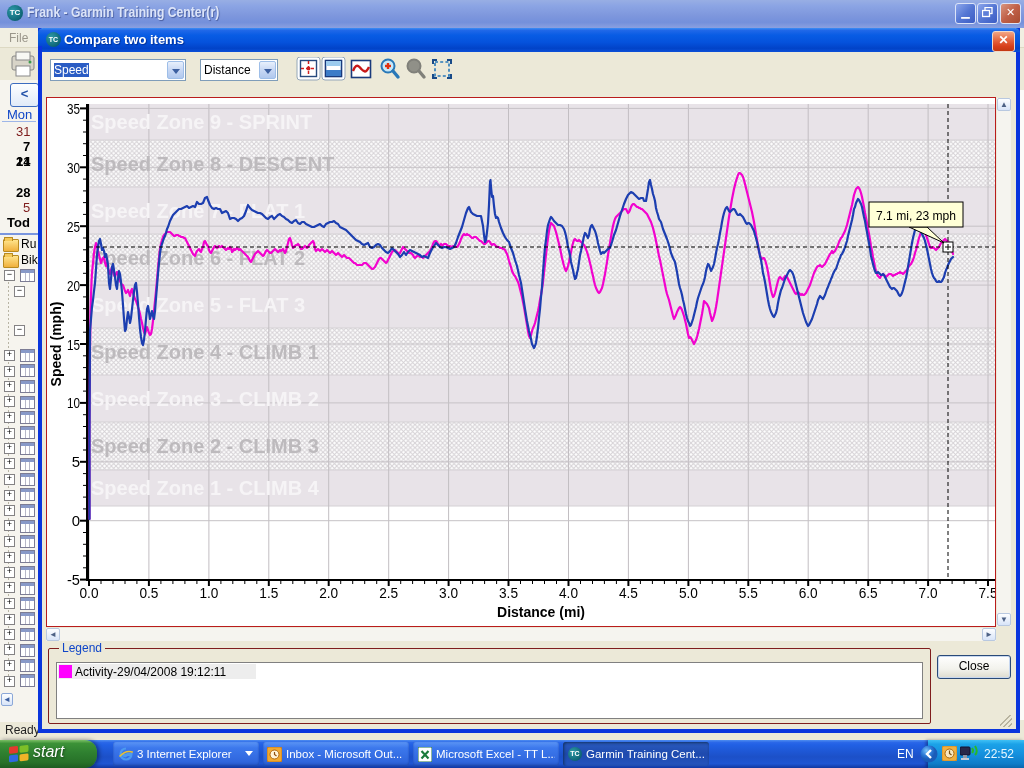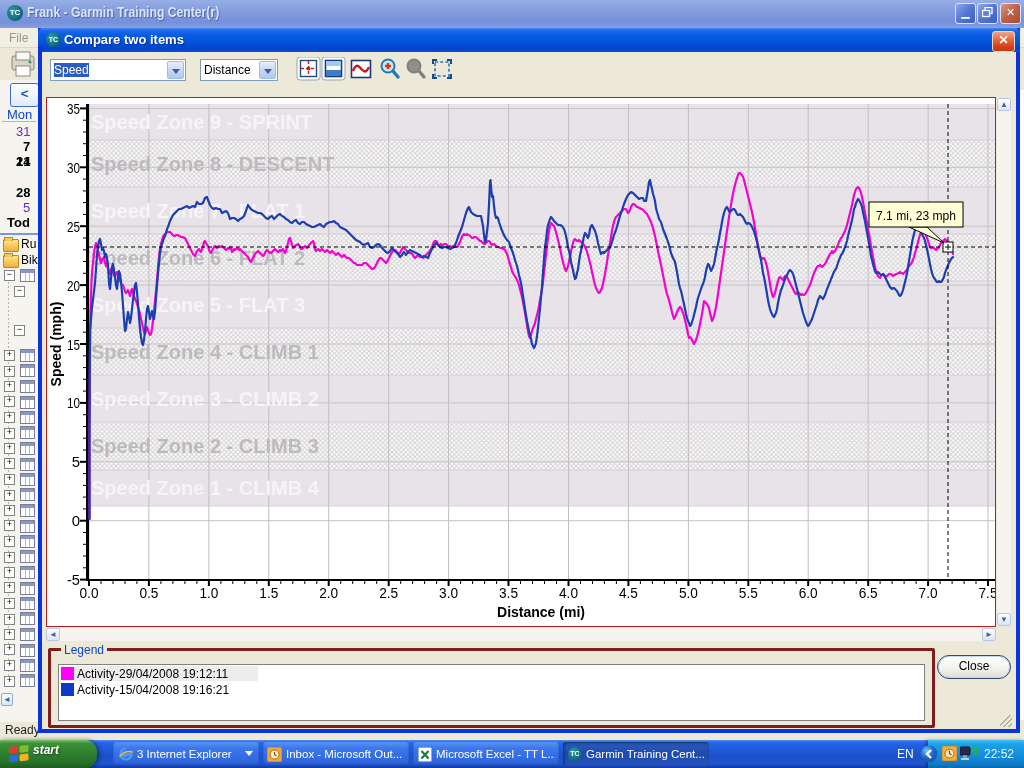--- a/index.html
+++ b/index.html
@@ -13,21 +13,21 @@
 .winbtn.b{background:linear-gradient(135deg,#8DA7EC,#5577D4 50%,#3B5CC4);}
 .winbtn.r{background:linear-gradient(135deg,#D99680,#C06048 50%,#A84C32);}
 
 #mbody{left:0;top:28px;width:1024px;height:712px;background:#ECE9D8;}
 #menustrip{left:0;top:0px;width:1024px;height:19px;background:#F1EFE2;border-bottom:1px solid #DDD9C3;}
 #menustrip span{position:absolute;left:9px;top:3px;font-size:12px;color:#9A968A;}
 
 #sidebar{left:0;top:52px;width:38px;height:660px;background:#F6F4EE;}
 #backbtn{left:10px;top:55px;width:27px;height:22px;background:linear-gradient(180deg,#FDFEFF,#E0EAF8);border:1px solid #3C6CC0;border-radius:3px;color:#2050A8;font-weight:bold;font-size:13px;text-align:center;line-height:20px;}
 .cal{font-size:13px;color:#000;}
-.calgray{color:#6d28d9;}
+.calgray{color:#7f1d1d;}
 #caldiv{left:0px;top:205px;width:38px;height:2px;background:#7A96DF;}
 
 .pbox{position:absolute;width:9px;height:9px;border:1px solid #848284;background:#fff;font-size:9px;line-height:7px;text-align:center;color:#000;}
 .ticon{position:absolute;width:13px;height:11px;border:1px solid #7C7C94;background:#fff;}
 .ticon:before{content:"";position:absolute;left:0;top:0;width:13px;height:3px;background:#8899C8;}
 .ticon:after{content:"";position:absolute;left:4px;top:3px;width:1px;height:8px;background:#B8B8C8;box-shadow:4px 0 0 #B8B8C8;}
 .fold{position:absolute;width:14px;height:11px;background:linear-gradient(180deg,#FFE48C,#F0B03C);border:1px solid #B88A20;border-radius:1px;}
 .fold:before{content:"";position:absolute;left:0px;top:-3px;width:7px;height:3px;background:#F5C95A;border:1px solid #B88A20;border-bottom:none;border-radius:1px 1px 0 0;}
 .flabel{position:absolute;font-size:12px;color:#000;}
 
@@ -39,34 +39,34 @@
 #dtitle .txt{position:absolute;left:26px;top:4px;font-size:13px;font-weight:bold;color:#fff;text-shadow:1px 1px 1px #00309A;}
 #dclose{position:absolute;right:5px;top:3px;width:21px;height:19px;border-radius:3px;border:1px solid #F0D8C8;background:linear-gradient(180deg,#F2A584,#E4643E 45%,#D8401C 75%,#C23812);color:#fff;font-size:12px;font-weight:bold;text-align:center;line-height:17px;}
 #dbody{position:absolute;left:-4px;top:24px;width:974px;height:677px;background:#ECE9D8;}
 
 .combo{position:absolute;height:22px;background:#fff;border:1px solid #7F9DB9;box-sizing:border-box;font-size:12px;}
 .combo .ctext{position:absolute;left:3px;top:3px;}
 .combo .sel{background:#2A5CC4;color:#fff;}
 .cbtn{position:absolute;right:1px;top:1px;width:17px;height:18px;border-radius:2px;background:linear-gradient(180deg,#E8F0FC,#C8D8F4 50%,#B0C8EE);border:1px solid #9EBEE8;box-sizing:border-box;}
 .cbtn:after{content:"";position:absolute;left:4px;top:7px;border-left:4px solid transparent;border-right:4px solid transparent;border-top:5px solid #3C5FA0;}
 
-#legendbox{position:absolute;left:10px;top:596px;width:881px;height:74px;border:3px solid #7f1d1d;border-radius:2px;}
+#legendbox{position:absolute;left:10px;top:596px;width:881px;height:74px;border:1px solid #7f1d1d;border-radius:2px;}
 #legendbox .lab{position:absolute;left:10px;top:-8px;background:#ECE9D8;padding:0 3px;font-size:12px;color:#1046C8;}
 #leglist{position:absolute;left:7px;top:13px;width:865px;height:55px;background:#fff;border:1px solid #808080;}
 .legrow{position:absolute;left:1px;width:300px;height:15px;font-size:12px;color:#000;}
 .legrow .sw{position:absolute;left:1px;top:1px;width:13px;height:13px;}
 .legrow .lt{position:absolute;left:17px;top:1px;}
-#closebtn{position:absolute;left:899px;top:603px;width:72px;height:22px;border:1px solid #2A4A78;border-radius:12px;background:linear-gradient(180deg,#FFFFFF,#F2F2EC 60%,#DDDBCE);font-size:12px;text-align:center;line-height:21px;box-shadow:inset 0 0 0 1px #C8D8F0;}
+#closebtn{position:absolute;left:899px;top:603px;width:72px;height:22px;border:1px solid #2A4A78;border-radius:3px;background:linear-gradient(180deg,#FFFFFF,#F2F2EC 60%,#DDDBCE);font-size:12px;text-align:center;line-height:21px;box-shadow:inset 0 0 0 1px #C8D8F0;}
 
 .sbar{position:absolute;background:#F5F4EF;}
 .sarrow{position:absolute;width:14px;height:13px;background:linear-gradient(180deg,#FDFEFF,#D8E4F8);border:1px solid #B8C8E0;border-radius:2px;box-sizing:border-box;color:#4D6185;font-size:8px;line-height:11px;text-align:center;}
 
 #taskbar{left:0;top:740px;width:1024px;height:28px;background:linear-gradient(180deg,#4E8DF0 0%,#2A67E8 9%,#2160E4 18%,#1C50C8 60%,#1F55D2 85%,#1137A0 100%);}
 #startbtn{position:absolute;left:0;top:0;width:97px;height:28px;background:linear-gradient(180deg,#7CBF66 0%,#3C9237 12%,#2F8030 45%,#277128 80%,#1D5C20 100%);border-radius:0 12px 12px 0;box-shadow:2px 0 4px rgba(0,0,20,.45);}
-#startbtn .st{position:absolute;left:33px;top:3px;color:#fff;font-weight:bold;font-style:italic;font-size:12px;text-shadow:1px 1px 2px #1A4A1A;}
+#startbtn .st{position:absolute;left:33px;top:3px;color:#fff;font-weight:normal;font-style:italic;font-size:16px;text-shadow:1px 1px 2px #1A4A1A;}
 .task{position:absolute;top:2px;height:24px;border-radius:3px;background:linear-gradient(180deg,#5A94F5 0%,#3C78EC 25%,#3067DE 80%,#2858C8 100%);box-shadow:inset 0 -1px 2px #1D47A8;color:#fff;font-size:11.5px;}
 .task.active{background:linear-gradient(180deg,#2B5BBF 0%,#1E4AAE 50%,#2554BE 100%);box-shadow:inset 1px 1px 3px #123060;}
 .task .tt{position:absolute;left:24px;top:6px;white-space:nowrap;overflow:hidden;max-width:119px;}
 #tray{position:absolute;left:928px;top:0;width:96px;height:28px;background:linear-gradient(180deg,#3FC0F5 0%,#1BA2E8 15%,#1590DE 50%,#0E7CC8 85%,#0A66AC 100%);box-shadow:-2px 0 3px rgba(0,0,30,.35);}
 #en{position:absolute;left:897px;top:7px;color:#fff;font-size:12px;}
 #clock{position:absolute;left:984px;top:7px;color:#E8F8FF;font-size:12px;}
 </style>
 </head>
 <body>
 
@@ -441,24 +441,20 @@
     <div class="sarrow" style="left:944px;top:576px;">►</div>
 
     <div id="legendbox">
       <div class="lab">Legend</div>
       <div id="leglist">
         <div class="legrow" style="top:1px;">
             <span style="position:absolute;left:0;top:0;width:198px;height:15px;background:#EDEDED;"></span>
             <span class="sw" style="background:#FF00FF;"></span>
             <span class="lt">Activity-29/04/2008 19:12:11</span>
           </div>
-        <div class="legrow" style="top:17px;">
-            <span class="sw" style="background:#1038C8;"></span>
-            <span class="lt">Activity-15/04/2008 19:16:21</span>
-          </div>
       </div>
     </div>
     <div id="closebtn">Close</div>
     <div style="position:absolute;left:962px;top:663px;width:12px;height:12px;background:linear-gradient(135deg,transparent 40%,#B8B4A0 40%,#B8B4A0 48%,transparent 48%,transparent 60%,#B8B4A0 60%,#B8B4A0 68%,transparent 68%,transparent 80%,#B8B4A0 80%,#B8B4A0 88%,transparent 88%);"></div>
   </div>
 <div style="position:absolute;left:-4px;top:18px;width:4px;height:683px;background:#0A35DD;"></div>
 </div>
 
 <div class="abs" id="taskbar">
   <div id="startbtn">

